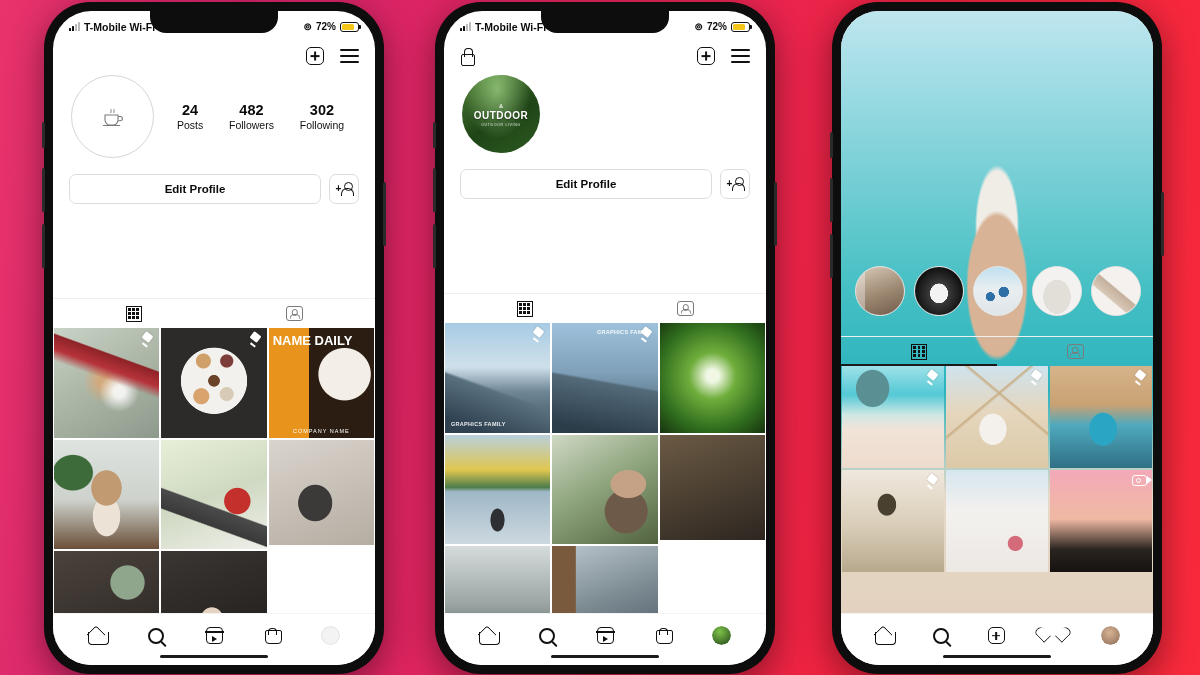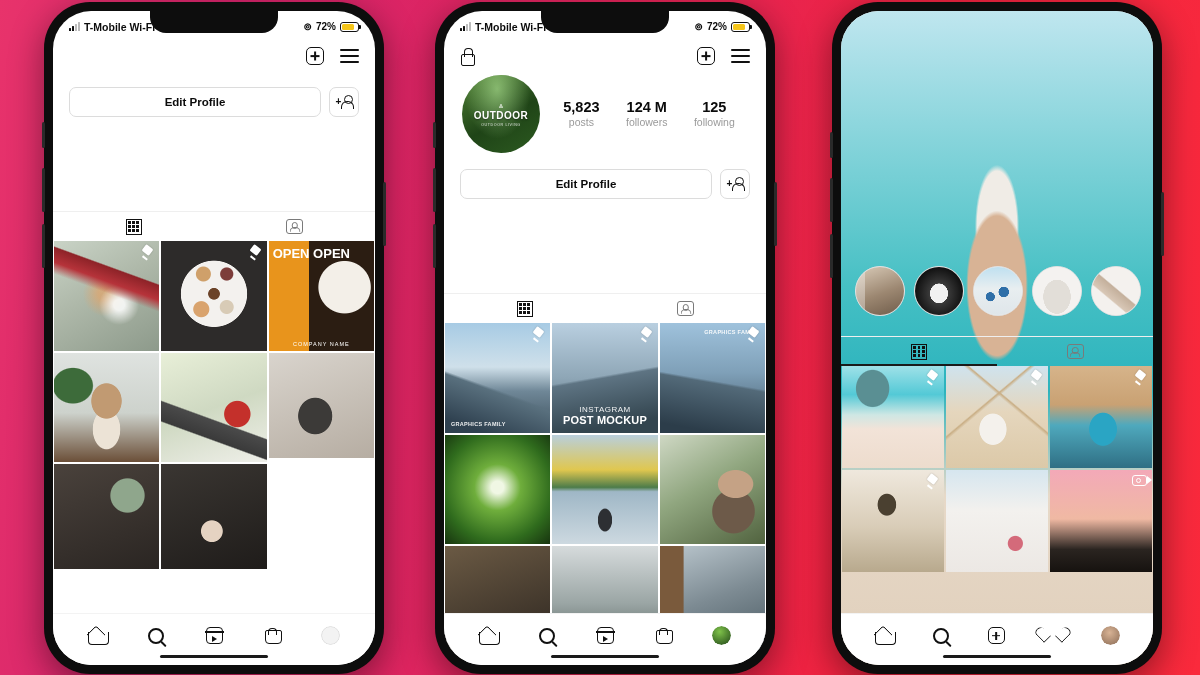--- a/index.html
+++ b/index.html
@@ -181,20 +181,44 @@
 
       <div class="tbar">
         <div class="plusbox"></div>
         <div class="burger">
             <i></i>
             <i></i>
             <i></i>
           </div>
       </div>
 
+      <div class="prow">
+        <div class="av plain">
+          <svg width="26" height="24" viewBox="0 0 26 24">
+            <path d="M5 10h13v5a5 5 0 0 1-5 5H10a5 5 0 0 1-5-5z" fill="none" stroke="#7c7c7c" stroke-width="1.1"></path>
+            <path d="M18 11.5h2.3a2.1 2.1 0 0 1 0 4.2H18" fill="none" stroke="#7c7c7c" stroke-width="1.1"></path>
+            <path d="M3.4 20.5h16.2" stroke="#7c7c7c" stroke-width="1.1" stroke-linecap="round"></path>
+            <path d="M11 7.6c.9-1 -.9-2 0-3.1M14 7.6c.9-1 -.9-2 0-3.1" stroke="#7c7c7c" stroke-width="1" fill="none" stroke-linecap="round"></path>
+          </svg>
+        </div>
+        <div class="stats">
+          <div class="stat">
+            <b>24</b>
+            <span>Posts</span>
+          </div>
+          <div class="stat">
+            <b>482</b>
+            <span>Followers</span>
+          </div>
+          <div class="stat">
+            <b>302</b>
+            <span>Following</span>
+          </div>
+        </div>
+      </div>
 
       <div class="btnrow">
         <div class="ebtn">Edit Profile</div>
         <div class="sqbtn">
           <span class="adduser">
               <span>+</span>
             </span>
         </div>
       </div>
 
@@ -231,21 +255,21 @@
           <div class="bg" style="background:radial-gradient(circle at 50% 48%,#f3f1ee 0 42%,transparent 43%)"></div>
           <div class="bg" style="background:radial-gradient(circle at 40% 30%,#cfa06a 0 7%,transparent 8%),radial-gradient(circle at 62% 30%,#7d3d3a 0 6%,transparent 7%),radial-gradient(circle at 50% 48%,#6b4328 0 7%,transparent 8%),radial-gradient(circle at 62% 60%,#d8cbb6 0 7%,transparent 8%),radial-gradient(circle at 38% 62%,#d9a36d 0 8%,transparent 9%)"></div>
           <span class="pin"></span>
         </div>
 
         <div class="cell t">
           <div class="bg" style="background:#2b1d12"></div>
           <div class="bg" style="background:linear-gradient(90deg,#e8941c 0 38%,transparent 38%)"></div>
           <div class="bg" style="background:radial-gradient(circle at 72% 42%,#f3efe8 0 26%,transparent 27%),radial-gradient(circle at 72% 42%,#b98348 0 17%,transparent 18%)"></div>
           <div class="ovl" style="align-items:flex-start;justify-content:flex-start;padding:7px 0 0 4px">
-            <span style="font-size:13px;font-weight:800;line-height:.95;text-align:left">OPEN OPEN</span>
+            <span style="font-size:13px;font-weight:800;line-height:.95;text-align:left">NAME DAILY</span>
           </div>
           <div class="ovl" style="justify-content:flex-end;padding-bottom:4px">
             <span style="font-size:5.5px;letter-spacing:1px">COMPANY NAME</span>
           </div>
         </div>
         <div class="cell t">
           <div class="bg" style="background:linear-gradient(180deg,#dfe3e0,#cdd2cc 55%,#6b4f38)"></div>
           <div class="bg" style="background:radial-gradient(ellipse at 50% 44%,#c19a72 0 20%,transparent 21%),radial-gradient(ellipse at 50% 70%,#ece3d6 0 18%,transparent 19%)"></div>
           <div class="bg" style="background:radial-gradient(ellipse at 18% 30%,#3d6b3a 0 16%,transparent 17%)"></div>
         </div>
@@ -330,34 +354,20 @@
       <div class="prow">
         <div class="av img">
           <div class="bg" style="background:linear-gradient(150deg,#4f7f35,#1f4417 55%,#2c5a20)"></div>
           <div class="bg" style="background:radial-gradient(ellipse at 45% 18%,rgba(200,255,170,.55),transparent 55%)"></div>
           <div class="ovl">
             <span style="font-size:8px;line-height:1;opacity:.95">⩓</span>
             <span style="font-size:10px;font-weight:800;letter-spacing:.5px;text-shadow:0 1px 2px rgba(0,0,0,.5)">OUTDOOR</span>
             <span style="font-size:3.6px;letter-spacing:.6px;opacity:.85;margin-top:2px">OUTDOOR LIVING</span>
           </div>
         </div>
-        <div class="stats">
-          <div class="stat muted">
-            <b>5,823</b>
-            <span>posts</span>
-          </div>
-          <div class="stat muted">
-            <b>124 M</b>
-            <span>followers</span>
-          </div>
-          <div class="stat muted">
-            <b>125</b>
-            <span>following</span>
-          </div>
-        </div>
       </div>
 
       <div class="btnrow">
         <div class="ebtn">Edit Profile</div>
         <div class="sqbtn">
           <span class="adduser">
               <span>+</span>
             </span>
         </div>
       </div>
@@ -382,29 +392,20 @@
           <span class="tagico"></span>
         </div>
       </div>
 
       <div class="grid">
         <div class="cell t">
           <div class="bg" style="background:linear-gradient(180deg,#a7cbe4,#cfe0ea 40%,#6f8797 62%,#3c4f5c)"></div>
           <div class="bg" style="background:linear-gradient(200deg,transparent 58%,#59707e 60%,#2f4150 90%)"></div>
           <span class="pin"></span>
           <span class="wm">GRAPHICS FAMILY</span>
-        </div>
-        <div class="cell t">
-          <div class="bg" style="background:linear-gradient(180deg,#b9cfe0,#8ea6b6 50%,#4c5f6c)"></div>
-          <div class="bg" style="background:linear-gradient(170deg,transparent 48%,#5e7483 50%,#33454f 88%)"></div>
-          <div class="ovl" style="justify-content:flex-end;padding-bottom:7px">
-            <span style="font-size:8px;letter-spacing:.5px;opacity:.92">INSTAGRAM</span>
-            <span style="font-size:11px;font-weight:800;letter-spacing:.2px">POST MOCKUP</span>
-          </div>
-          <span class="pin"></span>
         </div>
         <div class="cell t">
           <div class="bg" style="background:linear-gradient(180deg,#9fc2dc,#7fa0b8 45%,#3f5464)"></div>
           <div class="bg" style="background:linear-gradient(190deg,transparent 52%,#536a79 54%,#2c3d4a 92%)"></div>
           <span class="pin"></span>
           <span class="wm tr">GRAPHICS FAMILY</span>
         </div>
 
         <div class="cell t">
           <div class="bg" style="background:radial-gradient(circle at 50% 48%,#f0f7e4 0 8%,#6fae3c 30%,#2f6b1d 70%,#17340f)"></div>

